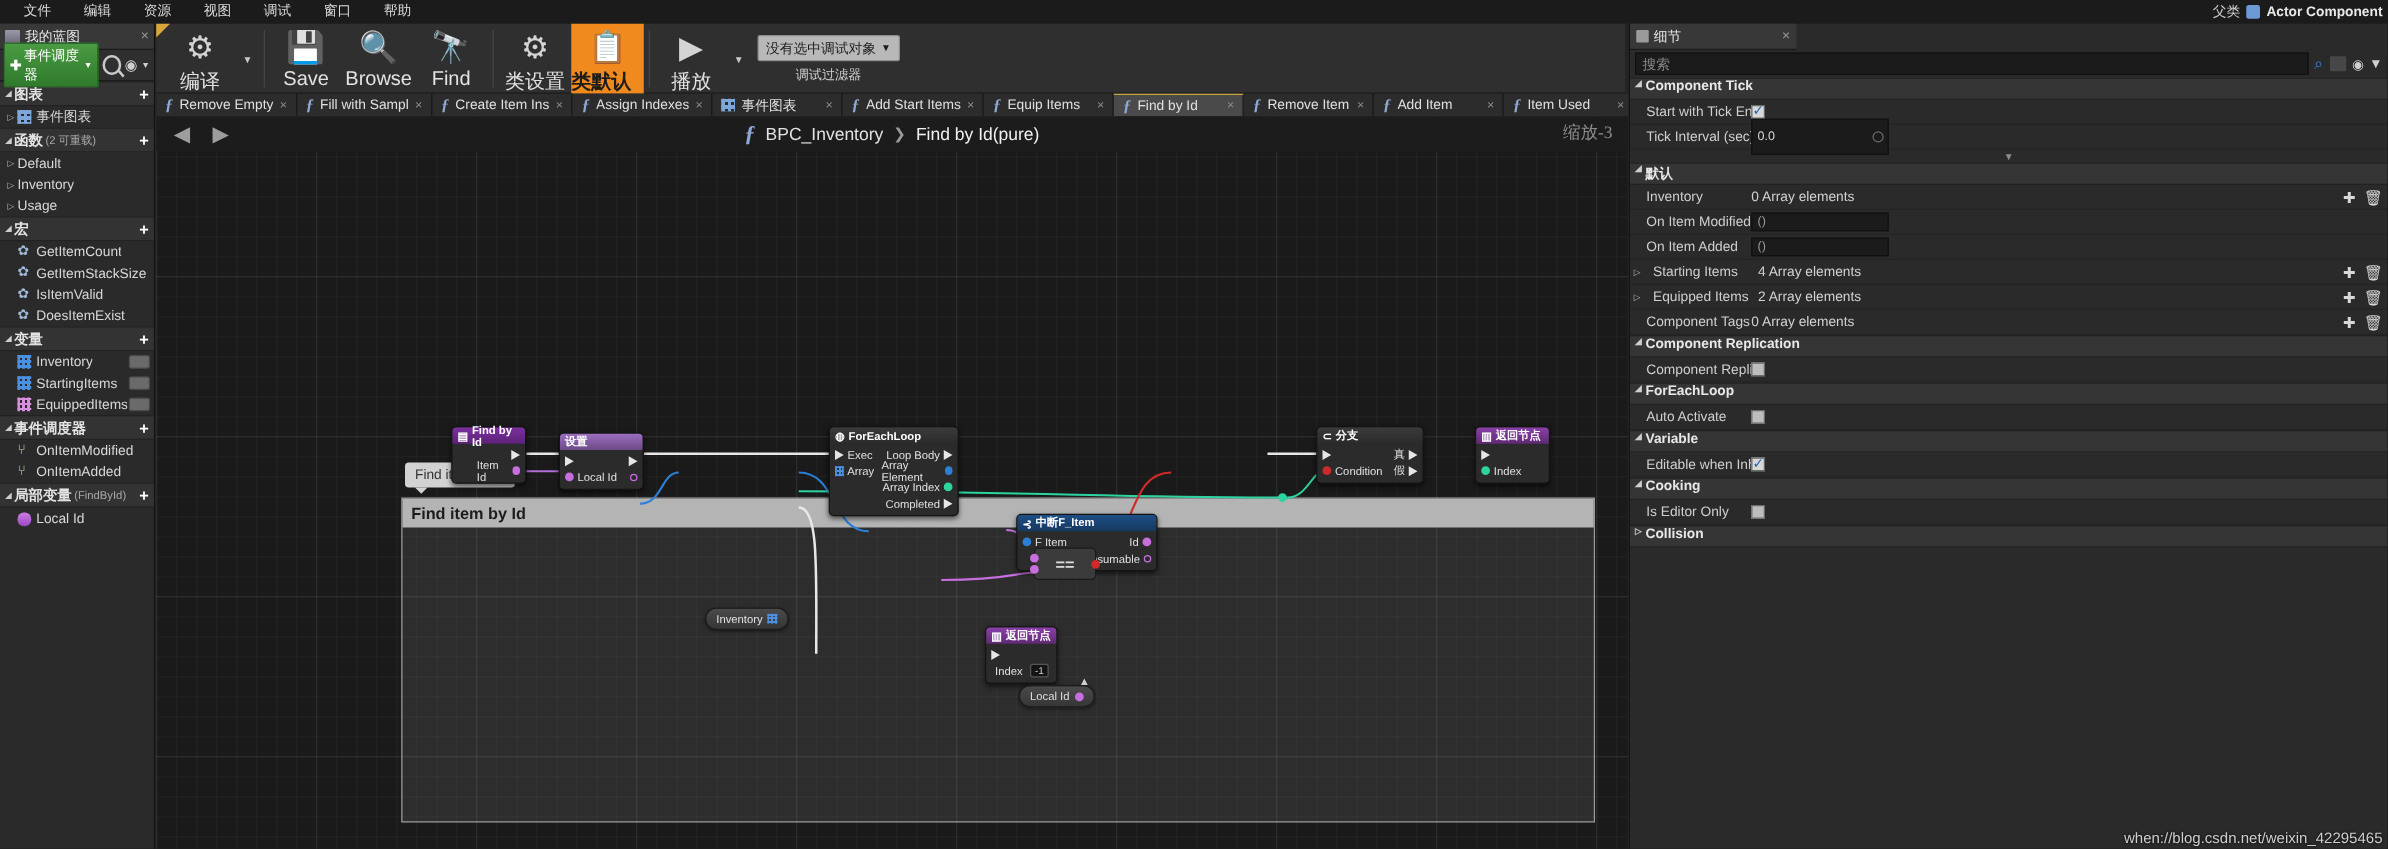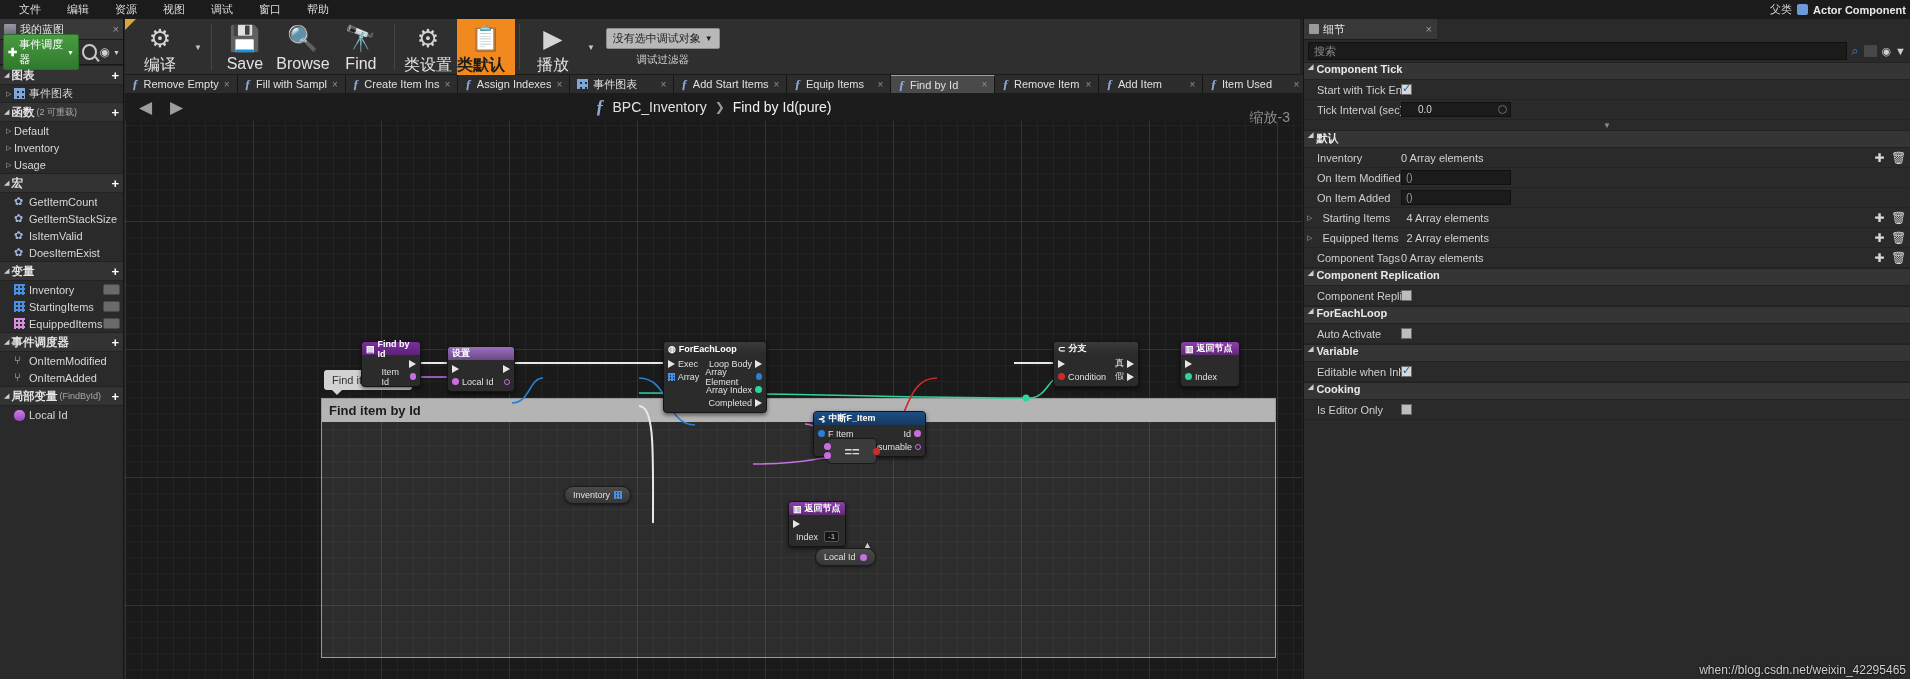--- a/index.html
+++ b/index.html
@@ -106,21 +106,21 @@
        linear-gradient(90deg, rgba(255,255,255,.07) 1px, transparent 1px);
      background-size:16px 16px,16px 16px,128px 128px,128px 128px;
      overflow:hidden; }
   .gtop { position:absolute; left:0; top:0; width:1177px; height:28px; background:#1c1c1c;
      display:flex; align-items:center; justify-content:center; gap:8px;}
   .gtop .fx { color:#8fa9d6; font-style:italic; font-family:"Liberation Serif",serif; font-size:18px; font-weight:bold;}
   .gtop .bc1 { font-size:14px; color:#e2e2e2;}
   .gtop .sep { font-size:12px; color:#9a9a9a;}
   .gtop .bc2 { font-size:14px; color:#f1f1f1;}
   .navbtn { position:absolute; font-size:17px; color:#9d9d9d; top:4px;}
-  .zoomlbl { position:absolute; right:12px; top:16px; font-size:14px; color:#8d8d8d;}
+  .zoomlbl { position:absolute; right:12px; top:4px; font-size:14px; color:#8d8d8d;font-family:Liberation Serif, serif;}
 
   
   .comment { position:absolute; left:196px; top:305px; width:955px; height:260px;
      background:rgba(176,176,176,.13); border:1px solid #9a9a9a; }
   .comment .chdr { height:23px; background:#b4b4b4; color:#1c1c1c; font-size:13px; font-weight:bold;
      display:flex; align-items:center; padding-left:7px;}
   .bubble { position:absolute; left:199px; top:277px; background:#d2d2d2; color:#333; font-size:11px;
      padding:4px 8px; border-radius:3px;}
   .bubble:after { content:""; position:absolute; left:8px; bottom:-5px; width:0;height:0;
      border-left:5px solid transparent; border-right:5px solid transparent; border-top:5px solid #d2d2d2;}
@@ -173,22 +173,22 @@
      border-top:1px solid #222; border-bottom:1px solid #222; font-size:11px; color:#e8e8e8; font-weight:bold;}
   .cat .tri { font-size:7px; margin-right:3px; color:#cfcfcf;}
   .prop { height:20px; display:flex; align-items:center; font-size:11px; color:#d6d6d6;
      border-bottom:1px solid #242424;}
   .prop .nmw { width:92px; padding-left:8px; white-space:nowrap; overflow:hidden; color:#cfcfcf;}
   .prop .tri { font-size:7px; color:#bdbdbd; margin-left:3px; margin-right:2px;}
   .prop .val { flex:1; display:flex; align-items:center; gap:5px; padding-right:6px;}
   .cbx { width:11px;height:11px; background:#d8d8d8; border:1px solid #6a6a6a; position:relative;}
   .cbx.checked:after{content:"✓"; position:absolute; left:0px; top:-3px; font-size:11px; color:#1c62b8;}
   .cbx.empty{background:#bdbdbd;}
-  .numfield { width:110px; height:15px; background:#1b1b1b; border:1px solid #111; color:#d8d8d8;
-     font-size:10px; display:flex; align-items:center; padding:0 16px; position:relative;}
+  .numfield { width:110px; height:29px; background:#1b1b1b; border:1px solid #111; color:#d8d8d8;
+     font-size:10px; display:flex; align-items:center; padding:0 4px; position:relative;}
   .numfield .sp { position:absolute; right:3px; width:9px;height:9px; border:1px solid #6a6a6a; border-radius:50%;}
   .arrfield { width:110px; height:15px; background:#1b1b1b; border:1px solid #111; color:#9a9a9a;
      font-size:10px; display:flex; align-items:center; padding:0 4px;}
   .acount { font-size:11px; color:#d2d2d2;}
   .ibtn { font-size:12px; color:#d8d8d8; width:13px; text-align:center;}
   .rp-collapse { height:10px; display:flex; align-items:center; justify-content:center; color:#8d8d8d; font-size:8px;}
 
   .watermark { position:absolute; right:4px; bottom:2px; font-size:12px; color:#cfcfcf;
      text-shadow:0 0 2px #000; z-index:50;}
 
@@ -805,17 +805,21 @@
           <span class="tri">◢</span>
           <span>Cooking</span>
         </div>
         <div class="prop">
           <span class="tri"></span>
           <span class="nmw">Is Editor Only</span>
           <span class="val">
             <span class="cbx empty"></span>
           </span>
         </div>
+        <div class="cat">
+          <span class="tri">▷</span>
+          <span>Collision</span>
+        </div>
       </div>
   </div>
 
   <div class="watermark">when://blog.csdn.net/weixin_42295465</div>
 </div>
 
 </body></html>

